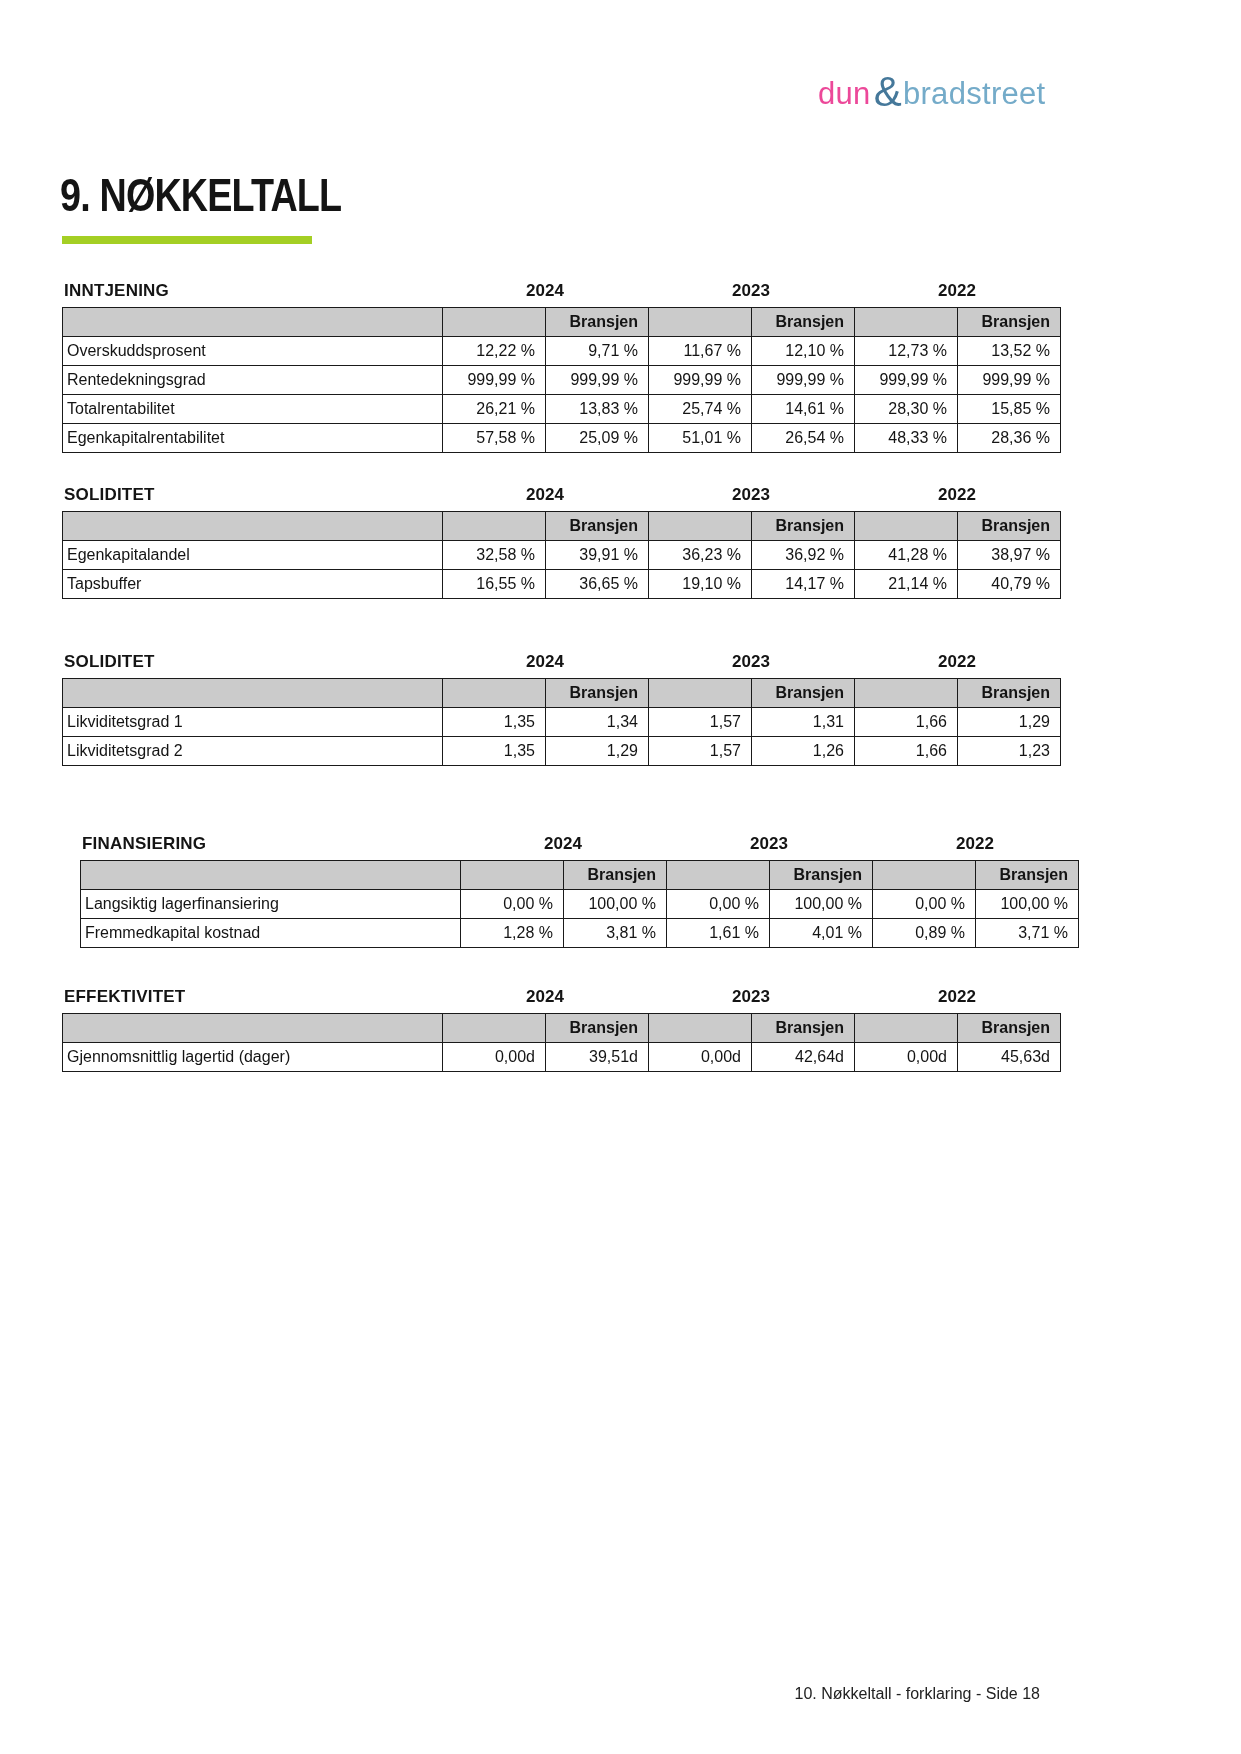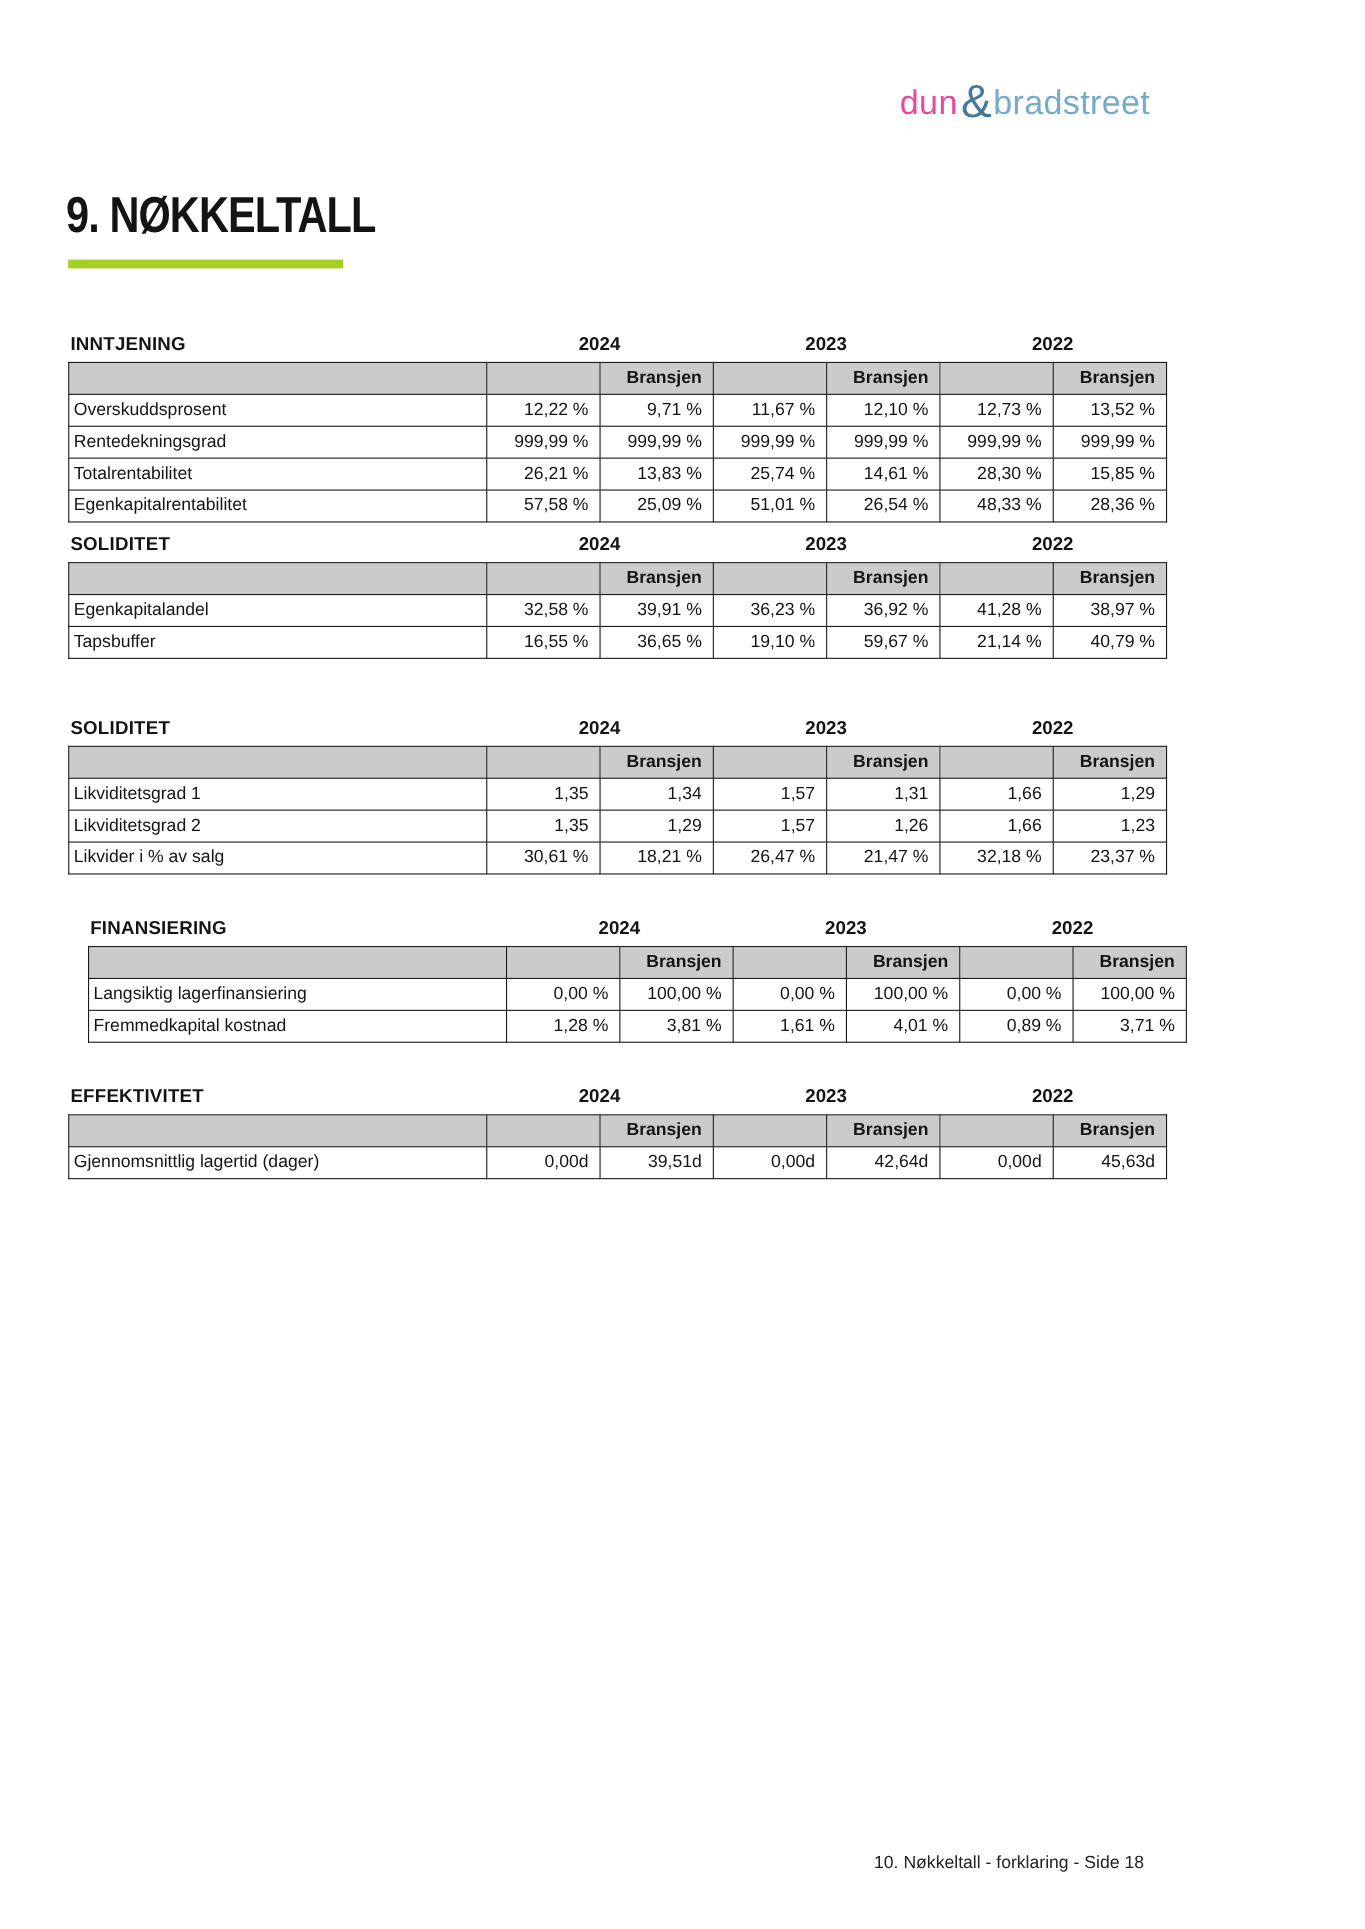--- a/index.html
+++ b/index.html
@@ -33,21 +33,21 @@
     transform:scaleX(.82);transform-origin:left center;
     white-space:nowrap;
     color:#141414;
   }
   .accent-bar{
     position:absolute;top:236px;left:62px;
     width:250px;height:8px;
   }
   
   .section{position:absolute;left:62px;width:998px;}
-  .section-1{top:302px;}
+  .section-1{top:280px;}
   .section-2{top:484px;}
   .section-3{top:651px;}
   .section-4{top:833px;margin-left:18px;}
   .section-5{top:986px;}
   .section-head{position:relative;height:27px;}
   .section-title{
     position:absolute;left:2px;top:1px;
     font-size:17px;font-weight:700;color:#141414;
     letter-spacing:.2px;
   }
@@ -203,21 +203,21 @@
               <td class="value-cell">36,23 %</td>
               <td class="value-cell">36,92 %</td>
               <td class="value-cell">41,28 %</td>
               <td class="value-cell">38,97 %</td>
             </tr>
             <tr class="data-row">
               <td class="label-cell">Tapsbuffer</td>
               <td class="value-cell">16,55 %</td>
               <td class="value-cell">36,65 %</td>
               <td class="value-cell">19,10 %</td>
-              <td class="value-cell">59,67 %</td>
+              <td class="value-cell">14,17 %</td>
               <td class="value-cell">21,14 %</td>
               <td class="value-cell">40,79 %</td>
             </tr>
           </tbody>
     </table>
   </div>
 
   <div class="section section-3">
     <div class="section-head">
       <span class="section-title">SOLIDITET</span>
@@ -256,29 +256,20 @@
             </tr>
             <tr class="data-row">
               <td class="label-cell">Likviditetsgrad 2</td>
               <td class="value-cell">1,35</td>
               <td class="value-cell">1,29</td>
               <td class="value-cell">1,57</td>
               <td class="value-cell">1,26</td>
               <td class="value-cell">1,66</td>
               <td class="value-cell">1,23</td>
             </tr>
-            <tr class="data-row">
-              <td class="label-cell">Likvider i % av salg</td>
-              <td class="value-cell">30,61 %</td>
-              <td class="value-cell">18,21 %</td>
-              <td class="value-cell">26,47 %</td>
-              <td class="value-cell">21,47 %</td>
-              <td class="value-cell">32,18 %</td>
-              <td class="value-cell">23,37 %</td>
-            </tr>
           </tbody>
     </table>
   </div>
 
   <div class="section section-4">
     <div class="section-head">
       <span class="section-title">FINANSIERING</span>
       <span class="year-label year-0">2024</span>
       <span class="year-label year-1">2023</span>
       <span class="year-label year-2">2022</span>

